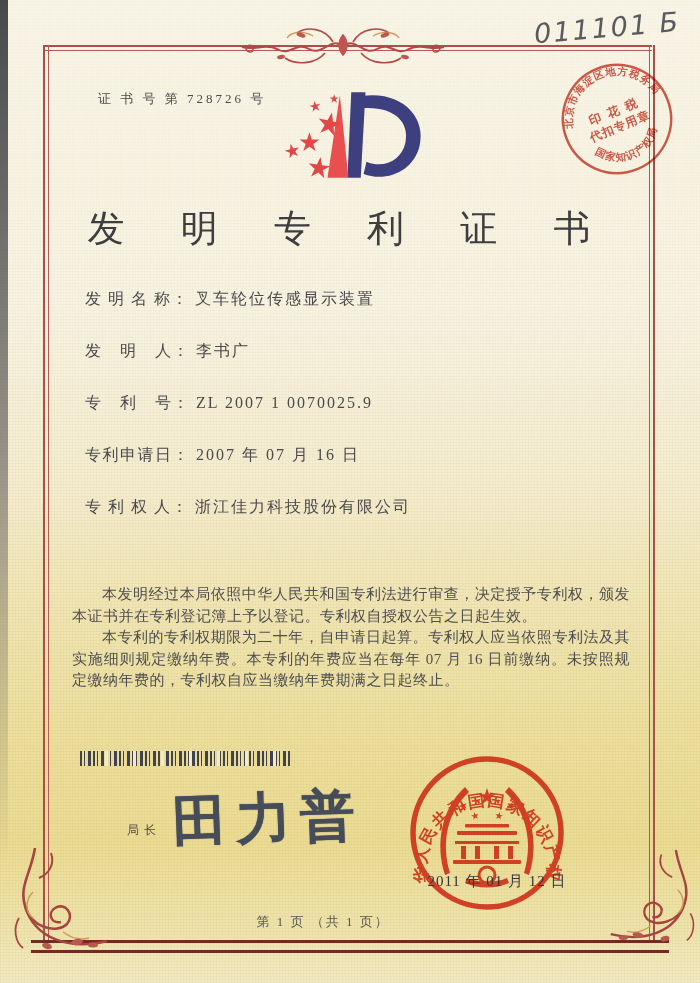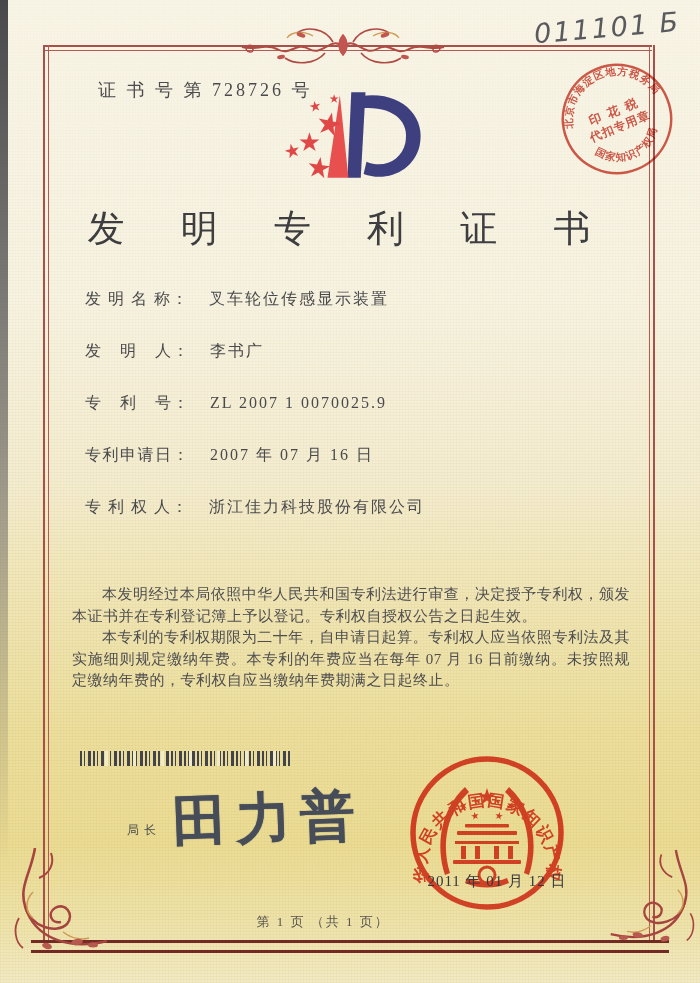--- a/index.html
+++ b/index.html
@@ -23,29 +23,29 @@
   .frame-left{position:absolute;left:43px;top:45px;width:3px;height:898px;z-index:2;
     border-left:2px solid #a9504a;border-right:1px solid #b35a52;}
   .frame-right{position:absolute;left:649px;top:45px;width:3px;height:898px;z-index:2;
     border-left:1px solid #b35a52;border-right:2px solid #a9504a;}
   .frame-bottom{position:absolute;left:31px;top:940px;width:638px;height:7px;z-index:2;
     border-top:3px solid #722a25;border-bottom:3px solid #722a25;}
   .ornament-top{position:absolute;left:237px;top:20px;z-index:3;}
   .flourish-bl{position:absolute;left:5px;top:848px;z-index:3;}
   .flourish-br{position:absolute;left:608px;top:838px;z-index:3;transform:scaleX(-1);}
   
-  .cert-no{position:absolute;left:98px;top:78px;z-index:4;font-size:18px;letter-spacing:3px;color:#4b4b4d;}
+  .cert-no{position:absolute;left:98px;top:90px;z-index:4;font-size:13px;letter-spacing:3px;color:#4b4b4d;}
   .hand-note{position:absolute;left:534px;top:12px;z-index:6;font-size:27px;color:#5a5a5e;
     font-style:italic;transform:rotate(-5deg);letter-spacing:2px;font-family:"DejaVu Sans","Liberation Sans",sans-serif;}
   .logo{position:absolute;left:280px;top:86px;z-index:4;}
   .doc-title{position:absolute;left:43px;width:609px;top:204px;z-index:4;text-align:center;
     font-size:37px;letter-spacing:17px;color:#3e3e41;font-family:Liberation Mono, monospace;}
   .fields{position:absolute;left:85px;top:289px;z-index:4;}
   .field-row{margin-bottom:28px;font-size:16px;color:#4a4a4c;letter-spacing:1.5px;height:24px;}
-  .fvalue{margin-left:20px;letter-spacing:2px;}
+  .fvalue{margin-left:6px;letter-spacing:2px;}
   .paras{position:absolute;left:72px;top:584px;width:558px;z-index:4;
     font-size:15px;line-height:21.5px;color:#4e4e50;letter-spacing:.5px;text-align:justify;}
   .paras p{margin:0;text-indent:2em;}
   .barcode{position:absolute;left:80px;top:751px;width:212px;height:15px;z-index:4;
     background-image:
       repeating-linear-gradient(90deg, transparent 0 25px, #f1ebc8 25px 28px),
       repeating-linear-gradient(90deg, #43434d 0 2px, transparent 2px 4px, #43434d 4px 5px, transparent 5px 8px, #43434d 8px 11px, transparent 11px 13px);}
   .director{position:absolute;left:127px;top:822px;z-index:4;font-size:12px;letter-spacing:5px;color:#4c4c4e;}
   .signature{position:absolute;left:172px;top:782px;z-index:4;font-size:55px;font-weight:bold;
     color:#474d58;letter-spacing:9px;transform:rotate(-2deg);text-shadow:0 0 1px #474d58;}

